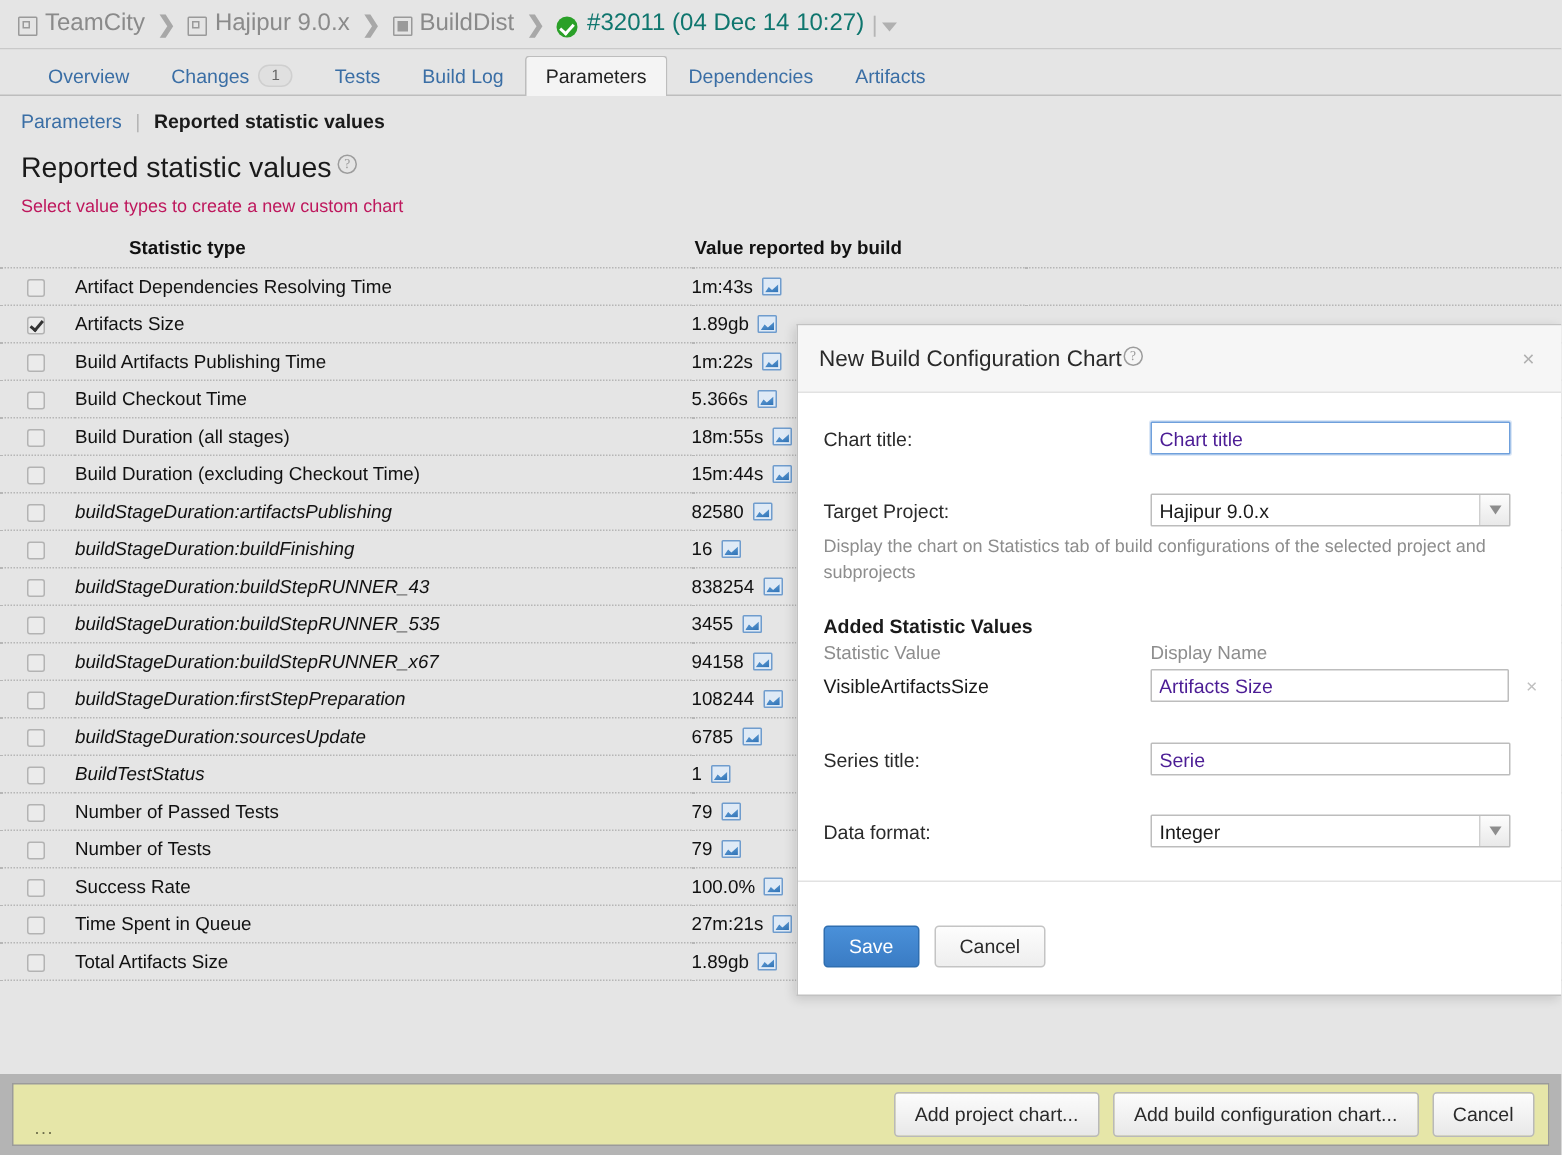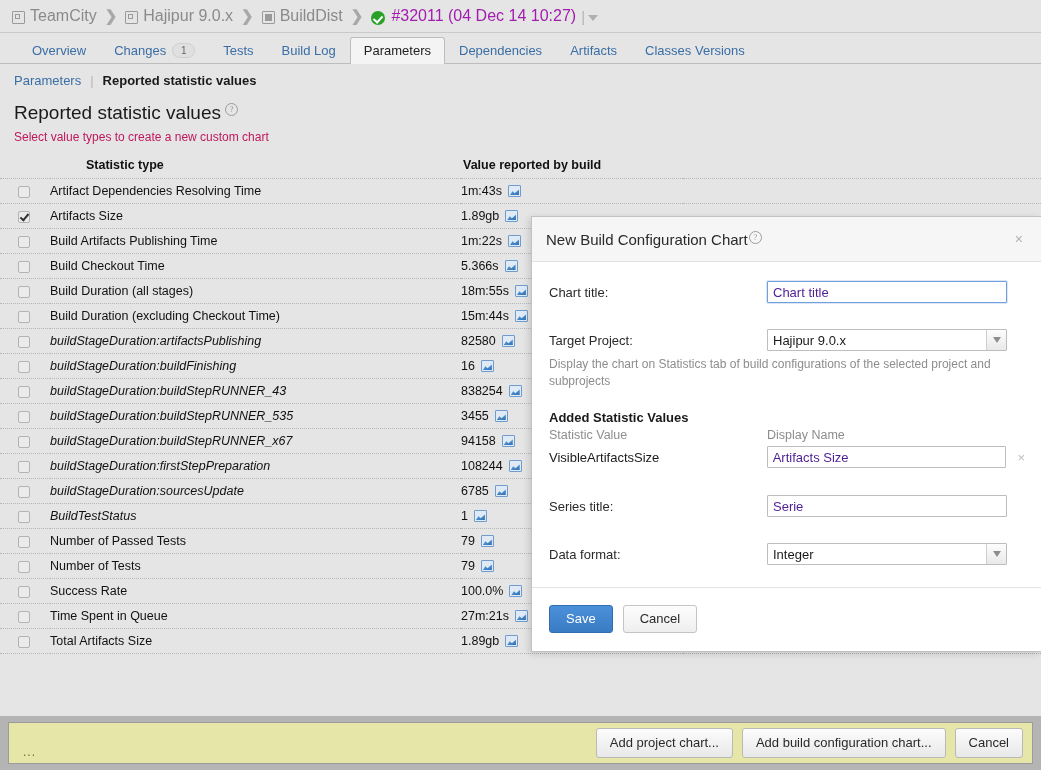--- a/index.html
+++ b/index.html
@@ -90,21 +90,21 @@
   }
   .ic-success:after {
     content: "";
     position: absolute;
     left: 3.5px; top: 2.5px;
     width: 4px; height: 7px;
     border: solid #fff;
     border-width: 0 2px 2px 0;
     transform: rotate(42deg);
   }
-  .crumb-build { color: #a21caf; }
+  .crumb-build { color: #0f766e; }
   .crumb-pipe { color: #b5b5b5; margin: 0 3px 0 5px; font-size: 15px;}
   .crumb-caret {
     display: inline-block;
     width: 0; height: 0;
     border-left: 5px solid transparent;
     border-right: 5px solid transparent;
     border-top: 6px solid #b0b0b0;
     position: relative;
     top: 2px;
   }
@@ -393,21 +393,21 @@
   }
   .row-remove {
     color: #c0c0c0;
     font-size: 13px;
     margin-left: 11px;
     cursor: pointer;
   }
   .modal-footer {
     border-top: 1px solid #e2e2e2;
     margin: 22px 0 0 0;
-    padding: 17px 16px 18px 17px;
+    padding: 29px 16px 18px 17px;
     display: flex;
     gap: 10px;
   }
   .btn {
     font-family: "Liberation Sans", sans-serif;
     font-size: 13px;
     padding: 6px 16px;
     border-radius: 3px;
     cursor: pointer;
     box-sizing: border-box;
@@ -512,23 +512,20 @@
     </div>
     <div class="tab active">
       <span>Parameters</span>
     </div>
     <div class="tab">
       <span>Dependencies</span>
     </div>
     <div class="tab">
       <span>Artifacts</span>
     </div>
-    <div class="tab">
-      <span>Classes Versions</span>
-    </div>
   </div>
 
   <div class="subnav">
     <a href="#">Parameters</a>
     <span class="sep">|</span>
     <span class="cur">Reported statistic values</span>
   </div>
 
   <div class="page-title">
     <span>Reported statistic values</span>

